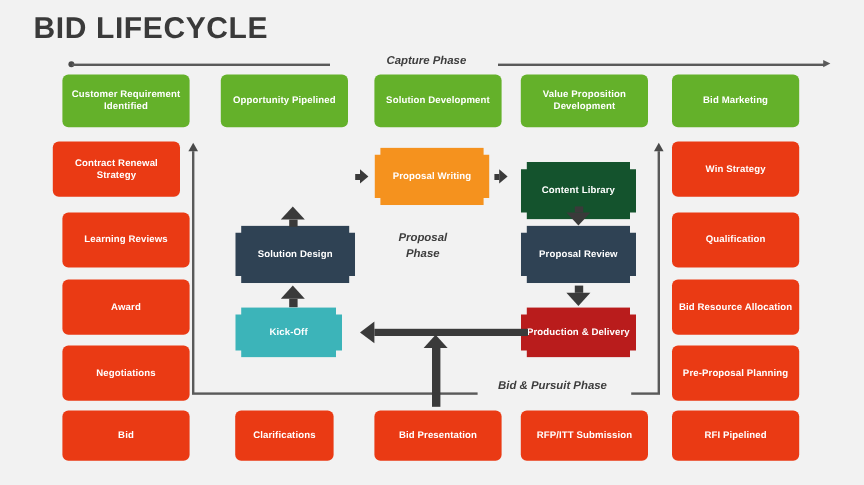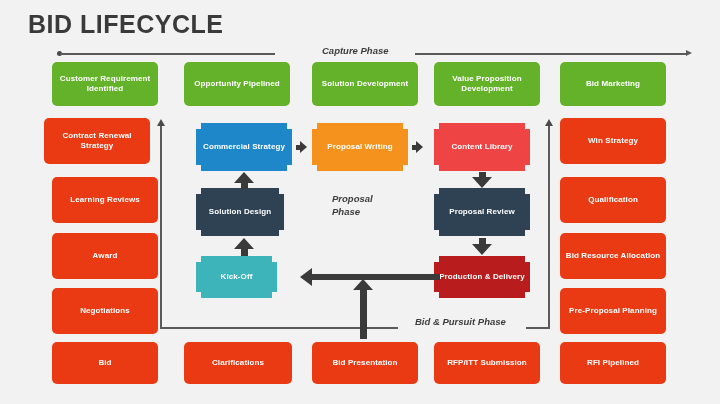--- a/index.html
+++ b/index.html
@@ -19,21 +19,21 @@
     color:#3a3a3a;
   }
 
   
   .phase-label{
     position:absolute;
     font-size:9.5px;font-weight:bold;font-style:italic;
     color:#3d3d3d;white-space:nowrap;
   }
   #capture-phase-label{left:322px;top:45px;}
-  #proposal-phase-label{left:332px;top:192px;line-height:13px;}
+  #proposal-phase-label{left:332px;top:192px;text-align:center;line-height:13px;}
   #bid-pursuit-phase-label{left:415px;top:316px;}
 
   
   .box{
     position:absolute;
     border-radius:5px;
     display:flex;align-items:center;justify-content:center;
     text-align:center;
     color:#ffffff;
     font-size:8px;font-weight:bold;
@@ -49,21 +49,21 @@
   .notch{
     border-radius:4px;
     clip-path:polygon(
       0 6px, 5px 6px, 5px 0, calc(100% - 5px) 0, calc(100% - 5px) 6px, 100% 6px,
       100% calc(100% - 6px), calc(100% - 5px) calc(100% - 6px), calc(100% - 5px) 100%,
       5px 100%, 5px calc(100% - 6px), 0 calc(100% - 6px));
   }
   .blue{background:#1d87c9;}
   .blue2{background:#b91c1c;justify-content:center;}
   .orange{background:#f5921e;}
-  .teal{background:#ef4444;}
+  .teal{background:#14532d;margin-top:12px;}
   .teal2{background:#3cb4b9;}
   .navy{background:#2f4254;}
 
   
   .hline{position:absolute;background:#5a5a5a;height:1.5px;}
   .vline{position:absolute;background:#5a5a5a;width:1.5px;}
   .dot{position:absolute;width:5px;height:5px;border-radius:50%;background:#4a4a4a;}
 
   .arrow-right-thin{
     position:absolute;width:0;height:0;
@@ -166,56 +166,53 @@
   <div class="box red" style="left:560px;top:288px;width:106px;height:46px;">
     <span>Pre-Proposal Planning</span>
   </div>
   <div class="box red" style="left:560px;top:342px;width:106px;height:42px;">
     <span>RFI Pipelined</span>
   </div>
 
   <div class="box red" style="left:52px;top:342px;width:106px;height:42px;">
     <span>Bid</span>
   </div>
-  <div class="box red" style="left:184px;top:342px;width:108px;height:42px;">
+  <div class="box red" style="left:196px;top:342px;width:82px;height:42px;">
     <span>Clarifications</span>
   </div>
   <div class="box red" style="left:312px;top:342px;width:106px;height:42px;">
     <span>Bid Presentation</span>
   </div>
   <div class="box red" style="left:434px;top:342px;width:106px;height:42px;">
     <span>RFP/ITT Submission</span>
   </div>
 
   <div class="vline" style="left:160px;top:126px;height:202px;"></div>
   <div class="arrow-up-thin" style="left:157px;top:119px;"></div>
   <div class="hline" style="left:160px;top:327px;width:238px;"></div>
 
   <div class="vline" style="left:548px;top:126px;height:202px;"></div>
   <div class="arrow-up-thin" style="left:545px;top:119px;"></div>
   <div class="hline" style="left:526px;top:327px;width:24px;"></div>
 
-  <div class="box notch blue" style="left:196px;top:123px;width:96px;height:48px;">
-    <span>Commercial Strategy</span>
-  </div>
   <div class="box notch orange" style="left:312px;top:123px;width:96px;height:48px;">
     <span>Proposal Writing</span>
   </div>
   <div class="box notch teal" style="left:434px;top:123px;width:96px;height:48px;">
     <span>Content Library</span>
   </div>
 
-  <div class="box notch navy" style="left:196px;top:188px;width:88px;height:48px;">
+  <div class="box notch navy" style="left:196px;top:188px;width:100px;height:48px;">
     <span>Solution Design</span>
   </div>
   <div class="box notch navy" style="left:434px;top:188px;width:96px;height:48px;">
     <span>Proposal Review</span>
   </div>
 
-  <div class="box notch teal2" style="left:196px;top:256px;width:81px;height:42px;text-align:right;">
+  <div class="box notch teal2" style="left:196px;top:256px;width:89px;height:42px;text-align:right;">
     <span>Kick-Off</span>
   </div>
   <div class="box notch blue2" style="left:434px;top:256px;width:96px;height:42px;">
     <span>Production &amp; Delivery</span>
   </div>
 
   <div class="phase-label" id="proposal-phase-label">
     <div>Proposal</div>
     <div>Phase</div>
   </div>

